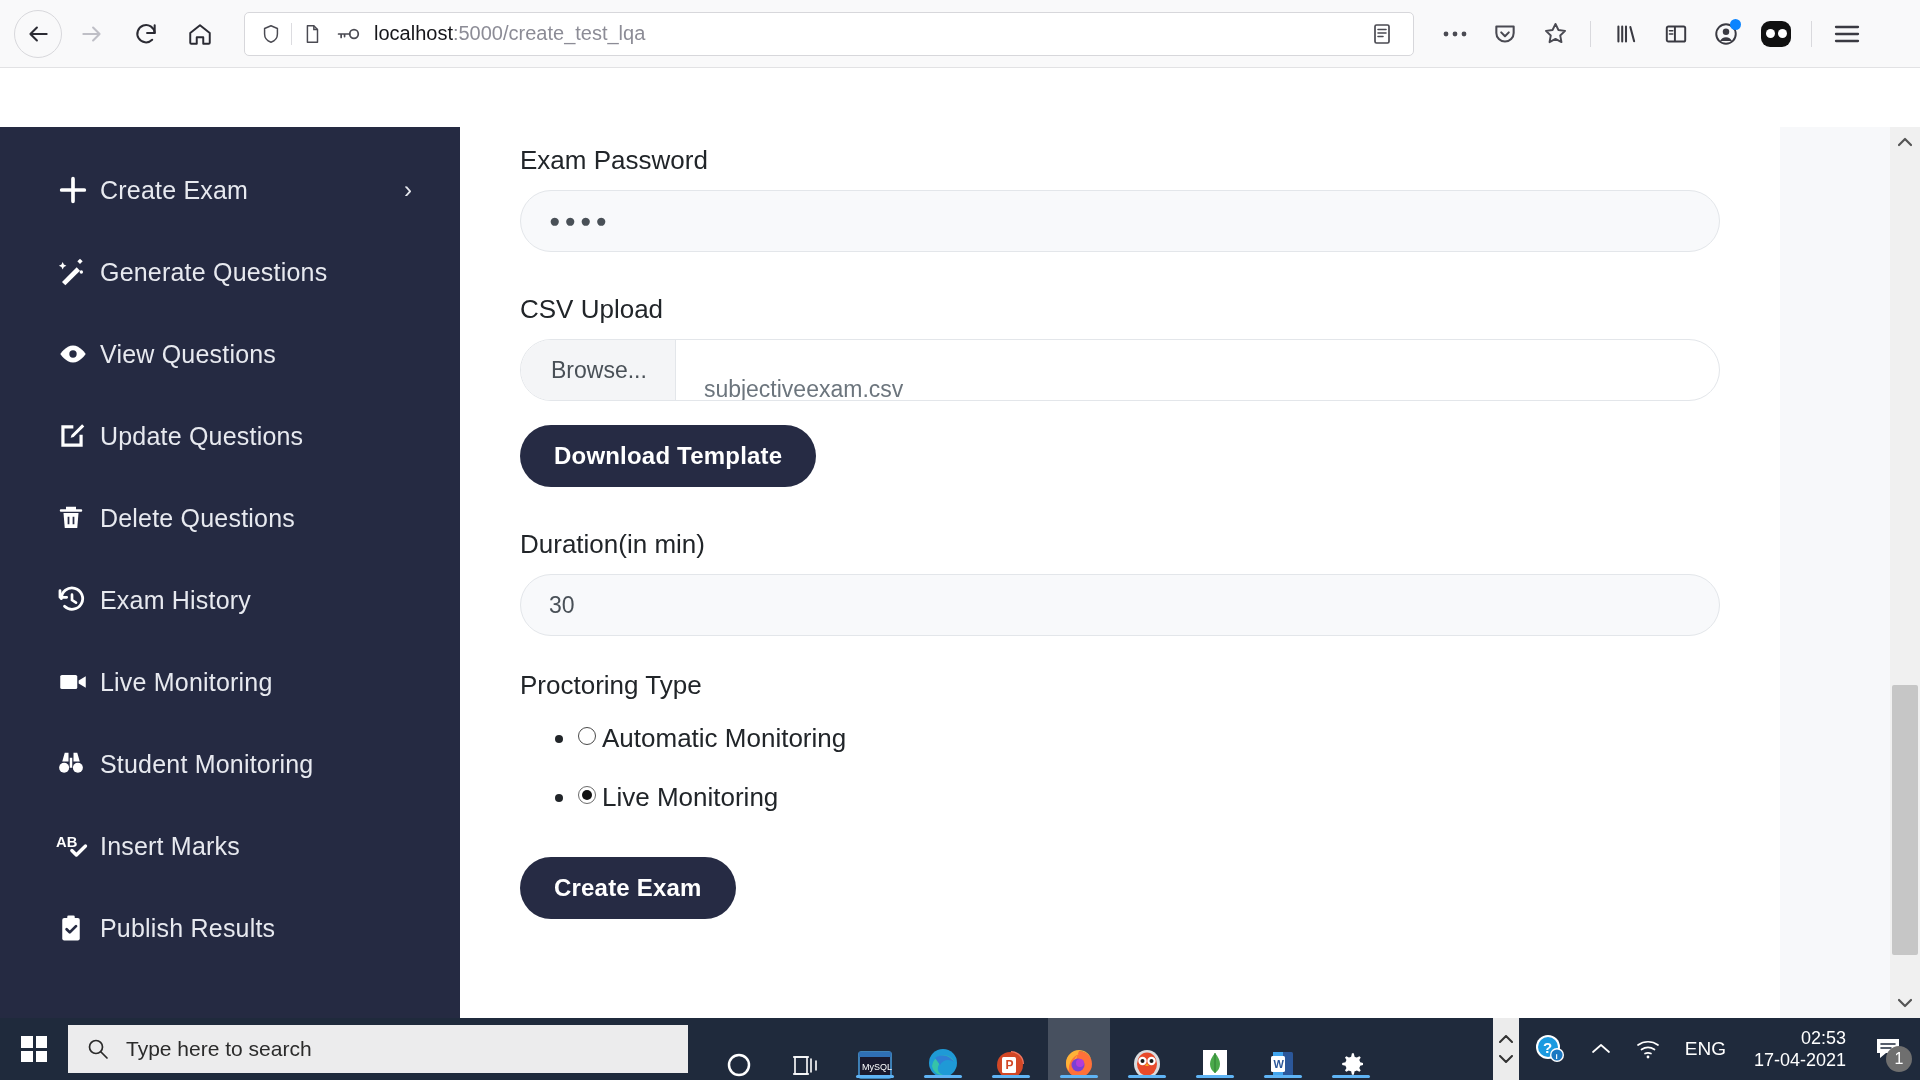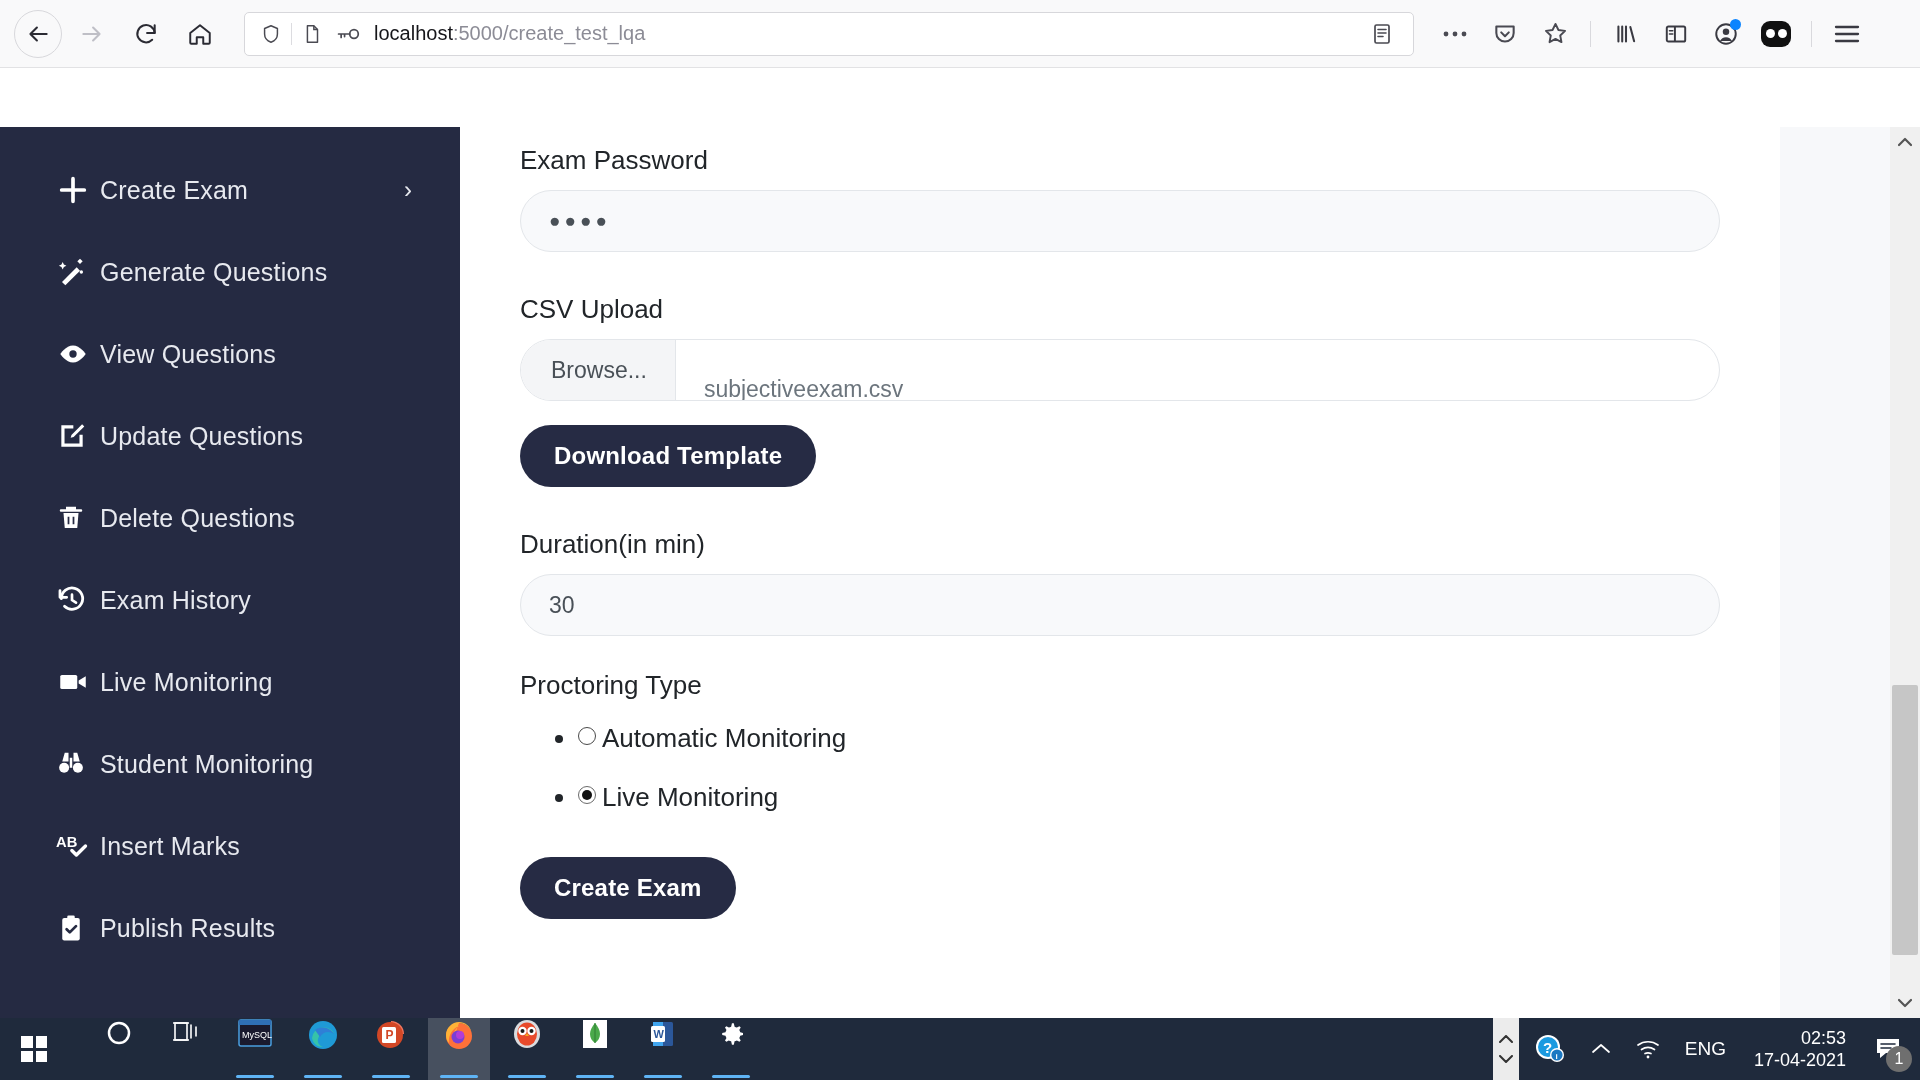--- a/index.html
+++ b/index.html
@@ -102,21 +102,21 @@
   .rightgut { position: absolute; right: 30px; width: 110px; top: 0; bottom: 0; background: #f7f8fa; }
 
   
   .taskbar { position: absolute; left: 0; right: 0; bottom: 0; height: 62px; background: #1f2a3c; display: flex; align-items: center; }
   .startbtn { width: 68px; height: 62px; display: flex; align-items: center; justify-content: center; }
   .winlogo { width: 26px; height: 26px; display: grid; grid-template-columns: 1fr 1fr; grid-template-rows: 1fr 1fr; gap: 3px; }
   .winlogo i { background: #fff; display: block; }
   .searchbox { width: 620px; height: 48px; background: #ececed; display: flex; align-items: center; padding: 0 18px; gap: 16px; }
   .searchbox .sph { font-size: 21px; color: #2b2b2b; }
   .tbapps { display: flex; align-items: center; gap: 6px; margin-left: 20px; }
-  .tbapp { width: 62px; height: 62px; display: flex; align-items: flex-start; justify-content: center; position: relative; }
+  .tbapp { width: 62px; height: 62px; display: flex; align-items: flex-end; justify-content: center; position: relative; }
   .tbapp.active { background: rgba(255,255,255,.18); }
   .tbapp .ul { position: absolute; bottom: 2px; left: 12px; right: 12px; height: 3px; background: #5fb4f5; border-radius: 2px; }
   .tray { margin-left: auto; display: flex; align-items: center; gap: 4px; padding-right: 6px; color: #fff; }
   .trayitem { display: flex; align-items: center; justify-content: center; padding: 0 10px; height: 62px; font-size: 19px; color: #fff; position: relative; }
   .clock { text-align: right; line-height: 1.25; font-size: 18px; padding: 0 14px; }
   .sbspin { width: 26px; height: 62px; background: #ececec; display: flex; flex-direction: column; align-items: center; justify-content: center; color: #333; font-size: 13px; gap: 12px; }
   .notifbadge { position: absolute; right: 2px; bottom: 8px; width: 26px; height: 26px; border-radius: 50%;
      background: #6f6f6f; color: #fff; font-size: 16px; display: flex; align-items: center; justify-content: center; }
   svg { display: block; }
 </style>
@@ -408,20 +408,29 @@
 <div class="taskbar">
   <div class="startbtn">
     <span class="winlogo">
         <i></i>
         <i></i>
         <i></i>
         <i></i>
       </span>
   </div>
 
+  <div class="searchbox">
+    <span>
+      <svg width="24" height="24" viewBox="0 0 24 24">
+          <circle cx="10" cy="10" r="6.5" fill="none" stroke="#2b2b2b" stroke-width="1.7"></circle>
+          <path d="M15 15l6 6" stroke="#2b2b2b" stroke-width="1.7" stroke-linecap="round"></path>
+        </svg>
+    </span>
+    <span class="sph">Type here to search</span>
+  </div>
 
   <div class="tbapps">
     <div class="tbapp">
       <svg width="30" height="30" viewBox="0 0 24 24">
           <circle cx="12" cy="12" r="8" fill="none" stroke="#fff" stroke-width="2"></circle>
         </svg>
     </div>
     <div class="tbapp">
       <svg width="30" height="28" viewBox="0 0 30 28">
           <rect x="3" y="5" width="12" height="17" fill="none" stroke="#fff" stroke-width="1.6"></rect>

